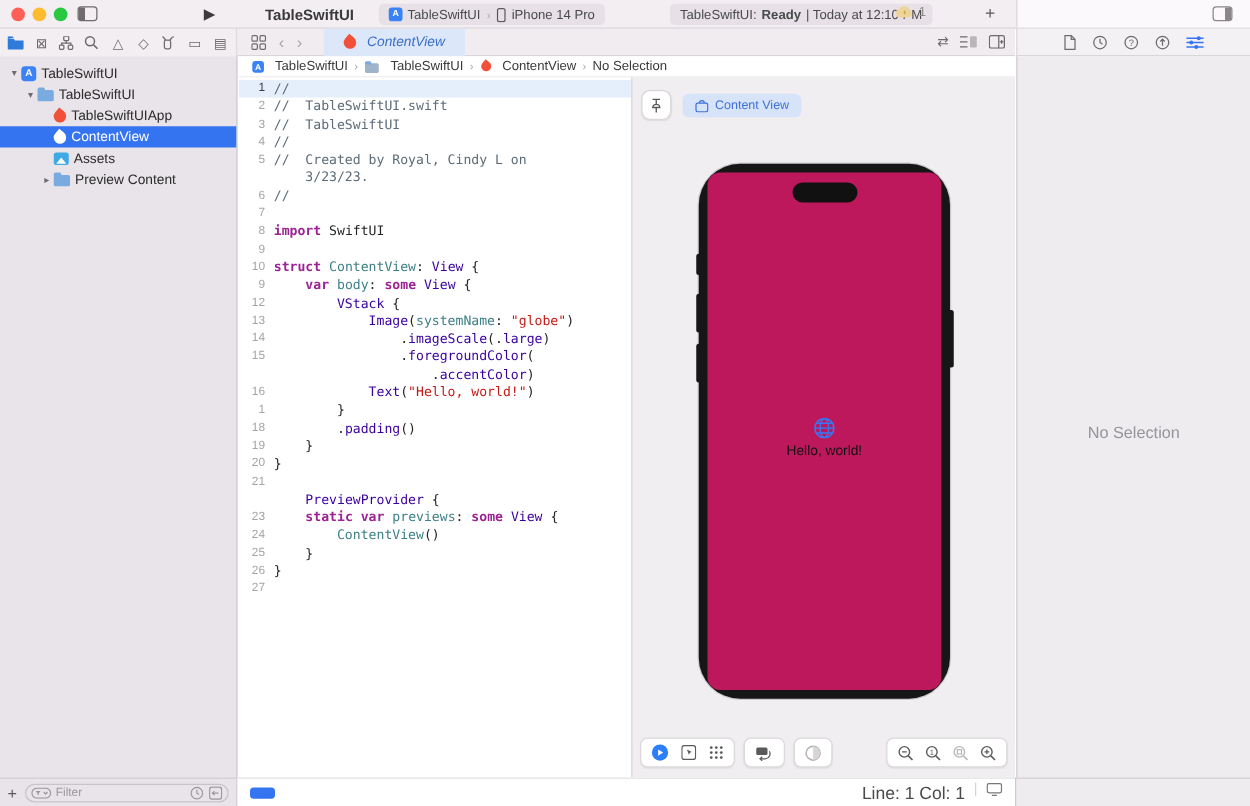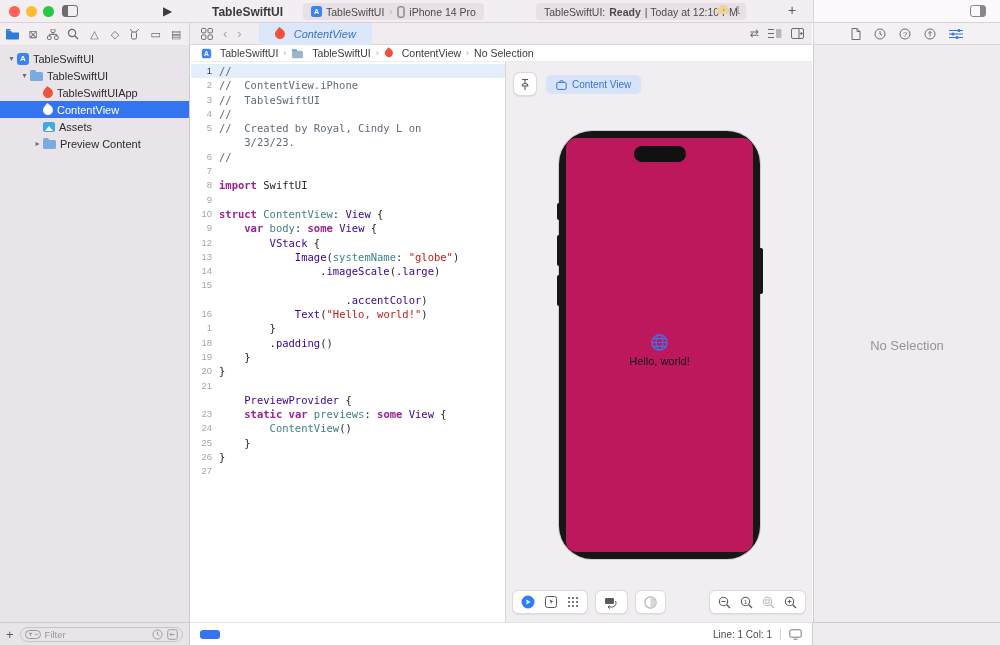--- a/index.html
+++ b/index.html
@@ -89,21 +89,21 @@
   #inspector { position:absolute; left:813px; top:45px; width:187px; bottom:23px; background:#EFECEF; border-left:1px solid #CFCACF; }
   #no-selection { position:absolute; left:0; right:0; top:293px; text-align:center; font-size:13px; color:#96939B; }
 
   
   #bb-sidebar { position:absolute; left:0; bottom:0; width:190px; height:23px; background:#E9E4E9; border-top:1px solid #CFCACF; border-right:1px solid #CFCACF; display:flex; align-items:center; padding:0 6px; gap:6px; }
   #bb-plus { font-size:13px; color:#5A5A5A; }
   #filter-field { flex:1; height:15px; border:1px solid #C8C3C8; border-radius:8px; display:flex; align-items:center; padding:0 4px; gap:4px; color:#8E8A8E; }
   #filter-field .ph { font-size:9.5px; color:#9A969A; flex:1; }
   #bb-editor { position:absolute; left:190px; bottom:0; width:622px; height:23px; background:#fff; border-top:1px solid #E2E2E2; display:flex; align-items:center; padding:0 10px; }
   #blue-indicator { width:20px; height:9px; background:#3574F0; border-radius:3px; }
-  #linecol { margin-left:auto; font-size:10px; color:#4A4A4A; display:flex; align-items:flex-start; gap:8px; }
+  #linecol { margin-left:auto; font-size:14px; color:#4A4A4A; display:flex; align-items:flex-start; gap:8px; }
   #linecol .div { width:1px; height:11px; background:#D5D5D5; }
   #bb-inspector { position:absolute; left:812px; bottom:0; width:188px; height:23px; background:#EFECEF; border-top:1px solid #CFCACF; border-left:1px solid #CFCACF; }
 
   svg { display:block; }
 </style>
 </head>
 <body>
 
 <div id="app">
 
@@ -291,35 +291,35 @@
     <span>TableSwiftUI</span>
     <span class="bc-sep">›</span>
     <span class="fic ic-swift"></span>
     <span>ContentView</span>
     <span class="bc-sep">›</span>
     <span>No Selection</span>
   </div>
 
   <div id="editor">
       <div class="crow hl"><span class="ln">1</span><span class="code"><span class="cm-c">//</span></span></div>
-      <div class="crow"><span class="ln">2</span><span class="code"><span class="cm-c">//  ContentView.iPhone</span></span></div>
+      <div class="crow"><span class="ln">2</span><span class="code"><span class="cm-c">//  TableSwiftUI.swift</span></span></div>
       <div class="crow"><span class="ln">3</span><span class="code"><span class="cm-c">//  TableSwiftUI</span></span></div>
       <div class="crow"><span class="ln">4</span><span class="code"><span class="cm-c">//</span></span></div>
       <div class="crow"><span class="ln">5</span><span class="code"><span class="cm-c">//  Created by Royal, Cindy L on</span></span></div>
       <div class="crow"><span class="ln"></span><span class="code"><span class="cm-c">    3/23/23.</span></span></div>
       <div class="crow"><span class="ln">6</span><span class="code"><span class="cm-c">//</span></span></div>
       <div class="crow"><span class="ln">7</span><span class="code"></span></div>
       <div class="crow"><span class="ln">8</span><span class="code"><span class="cm-k">import</span><span class="cm-p"> SwiftUI</span></span></div>
       <div class="crow"><span class="ln">9</span><span class="code"></span></div>
       <div class="crow"><span class="ln">10</span><span class="code"><span class="cm-k">struct</span><span class="cm-p"> </span><span class="cm-t">ContentView</span><span class="cm-p">: </span><span class="cm-ty">View</span><span class="cm-p"> {</span></span></div>
       <div class="crow"><span class="ln">9</span><span class="code"><span class="cm-p">    </span><span class="cm-k">var</span><span class="cm-p"> </span><span class="cm-t">body</span><span class="cm-p">: </span><span class="cm-k">some</span><span class="cm-p"> </span><span class="cm-ty">View</span><span class="cm-p"> {</span></span></div>
       <div class="crow"><span class="ln">12</span><span class="code"><span class="cm-p">        </span><span class="cm-ty">VStack</span><span class="cm-p"> {</span></span></div>
       <div class="crow"><span class="ln">13</span><span class="code"><span class="cm-p">            </span><span class="cm-ty">Image</span><span class="cm-p">(</span><span class="cm-t">systemName</span><span class="cm-p">: </span><span class="cm-str">"globe"</span><span class="cm-p">)</span></span></div>
       <div class="crow"><span class="ln">14</span><span class="code"><span class="cm-p">                .</span><span class="cm-ty">imageScale</span><span class="cm-p">(.</span><span class="cm-ty">large</span><span class="cm-p">)</span></span></div>
-      <div class="crow"><span class="ln">15</span></div>
+      <div class="crow"><span class="ln">15</span><span class="code"><span class="cm-p">                .</span><span class="cm-ty">foregroundColor</span><span class="cm-p">(</span></span></div>
       <div class="crow"><span class="ln"></span><span class="code"><span class="cm-p">                    .</span><span class="cm-ty">accentColor</span><span class="cm-p">)</span></span></div>
       <div class="crow"><span class="ln">16</span><span class="code"><span class="cm-p">            </span><span class="cm-ty">Text</span><span class="cm-p">(</span><span class="cm-str">"Hello, world!"</span><span class="cm-p">)</span></span></div>
       <div class="crow"><span class="ln">1</span><span class="code"><span class="cm-p">        }</span></span></div>
       <div class="crow"><span class="ln">18</span><span class="code"><span class="cm-p">        .</span><span class="cm-ty">padding</span><span class="cm-p">()</span></span></div>
       <div class="crow"><span class="ln">19</span><span class="code"><span class="cm-p">    }</span></span></div>
       <div class="crow"><span class="ln">20</span><span class="code"><span class="cm-p">}</span></span></div>
       <div class="crow"><span class="ln">21</span><span class="code"></span></div>
       <div class="crow"><span class="ln"></span><span class="code"><span class="cm-p">    </span><span class="cm-ty">PreviewProvider</span><span class="cm-p"> {</span></span></div>
       <div class="crow"><span class="ln">23</span><span class="code"><span class="cm-p">    </span><span class="cm-k">static</span><span class="cm-p"> </span><span class="cm-k">var</span><span class="cm-p"> </span><span class="cm-t">previews</span><span class="cm-p">: </span><span class="cm-k">some</span><span class="cm-p"> </span><span class="cm-ty">View</span><span class="cm-p"> {</span></span></div>
       <div class="crow"><span class="ln">24</span><span class="code"><span class="cm-p">        </span><span class="cm-t">ContentView</span><span class="cm-p">()</span></span></div>

